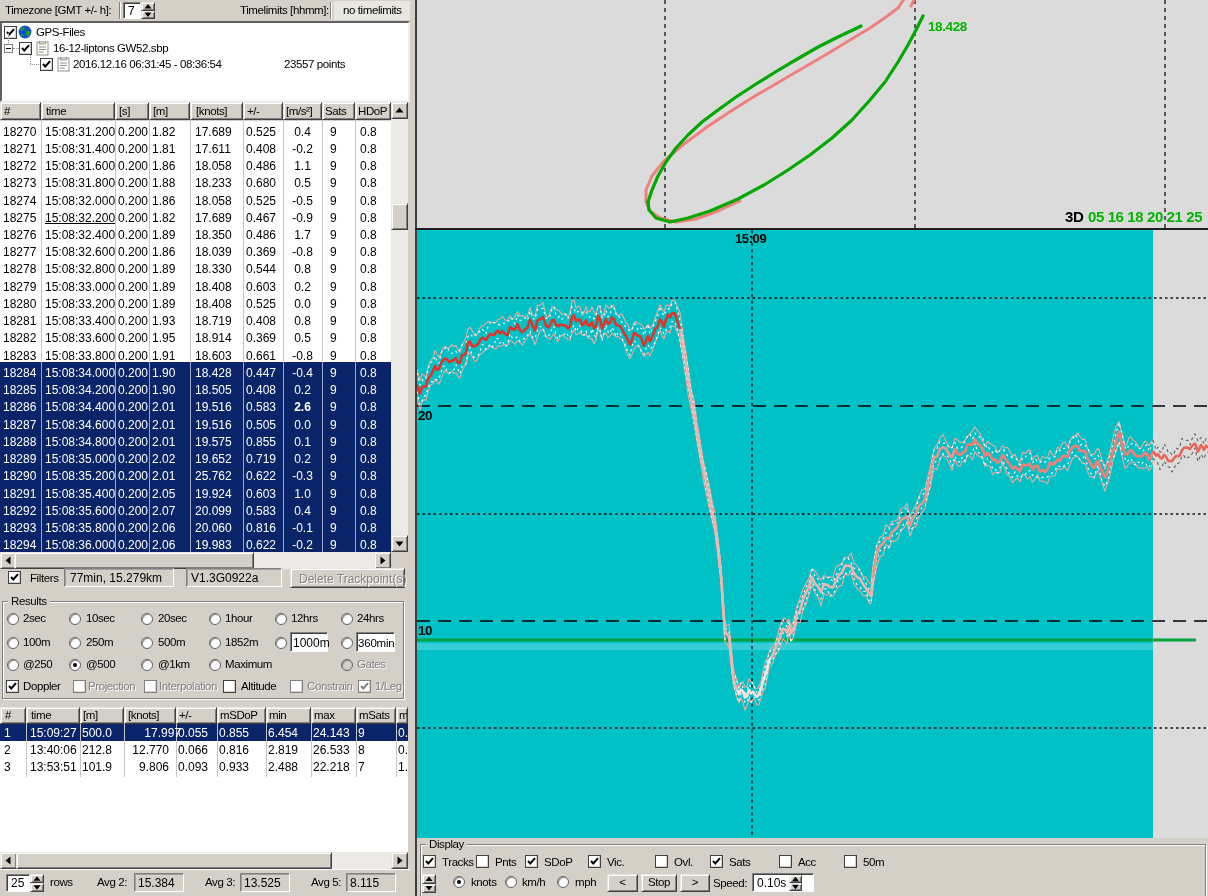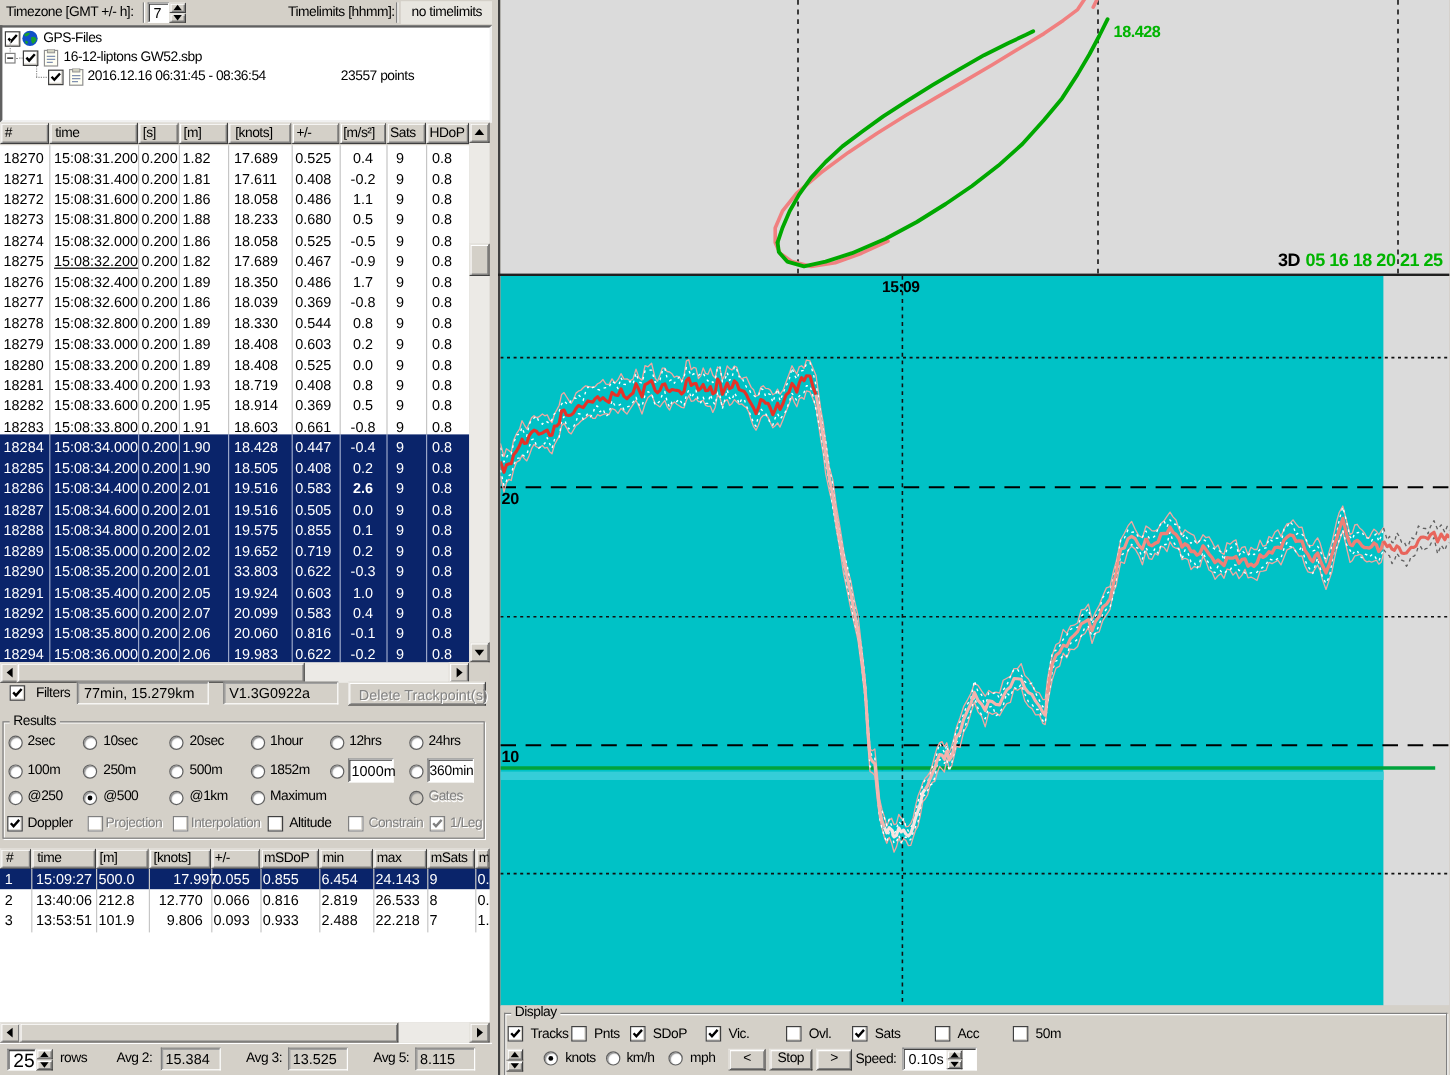--- a/index.html
+++ b/index.html
@@ -351,21 +351,21 @@
 <span style="position:absolute;left:246px;">0.719</span>
 <span style="position:absolute;left:283px;width:39px;text-align:center;">0.2</span>
 <span style="position:absolute;left:330px;">9</span>
 <span style="position:absolute;left:360px;">0.8</span>
 </div>
 <div class="a num" style="left:0;top:469.3px;width:391px;height:17px;color:#fff;">
 <span style="position:absolute;left:3px;">18290</span>
 <span style="position:absolute;left:45px;">15:08:35.200</span>
 <span style="position:absolute;left:118px;">0.200</span>
 <span style="position:absolute;left:152px;">2.01</span>
-<span style="position:absolute;left:195px;">33.803</span>
+<span style="position:absolute;left:195px;">25.762</span>
 <span style="position:absolute;left:246px;">0.622</span>
 <span style="position:absolute;left:283px;width:39px;text-align:center;">-0.3</span>
 <span style="position:absolute;left:330px;">9</span>
 <span style="position:absolute;left:360px;">0.8</span>
 </div>
 <div class="a num" style="left:0;top:486.5px;width:391px;height:17px;color:#fff;">
 <span style="position:absolute;left:3px;">18291</span>
 <span style="position:absolute;left:45px;">15:08:35.400</span>
 <span style="position:absolute;left:118px;">0.200</span>
 <span style="position:absolute;left:152px;">2.05</span>
@@ -583,21 +583,21 @@
 <svg class="a" style="left:0;top:852px;" width="17" height="17">
     <polygon points="10.5,4.5 10.5,12.5 5.5,8.5" fill="#000"></polygon>
   </svg>
 <div class="btn" style="left:391px;top:852px;width:17px;height:17px;"></div>
 <svg class="a" style="left:391px;top:852px;" width="17" height="17">
     <polygon points="6.5,4.5 6.5,12.5 11.5,8.5" fill="#000"></polygon>
   </svg>
 <div class="btn" style="left:16px;top:852px;width:316px;height:17px;"></div>
 <div class="a" style="left:0;top:869px;width:412px;height:27px;background:#d4d0c8;border-top:1px solid #fff;"></div>
 <div class="wfld" style="left:6px;top:874px;width:24px;height:18px;"></div>
-<div class="lbl" style="left:11px;top:876px;font-size:16px;letter-spacing:0;">25</div>
+<div class="lbl" style="left:11px;top:876px;font-size:12px;letter-spacing:0;">25</div>
 <div class="btn" style="left:30px;top:874px;width:14px;height:9px;"></div>
 <svg class="a" style="left:0;top:0;" width="1208" height="896" viewBox="0 0 1208 896" pointer-events="none">
     <polygon points="33.5,880.75 40.5,880.75 37,876.25" fill="#000"></polygon>
   </svg>
 <div class="btn" style="left:30px;top:883px;width:14px;height:9px;"></div>
 <svg class="a" style="left:0;top:0;" width="1208" height="896" viewBox="0 0 1208 896" pointer-events="none">
     <polygon points="33.5,885.25 40.5,885.25 37,889.75" fill="#000"></polygon>
   </svg>
 <div class="lbl" style="left:50px;top:876px;">rows</div>
 <div class="lbl" style="left:97px;top:876px;">Avg 2:</div>

